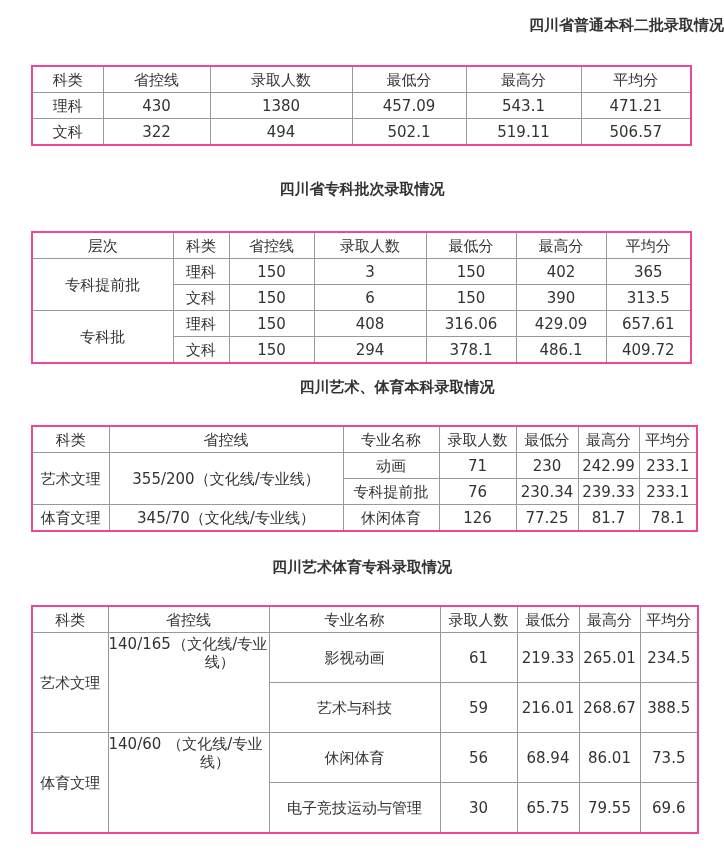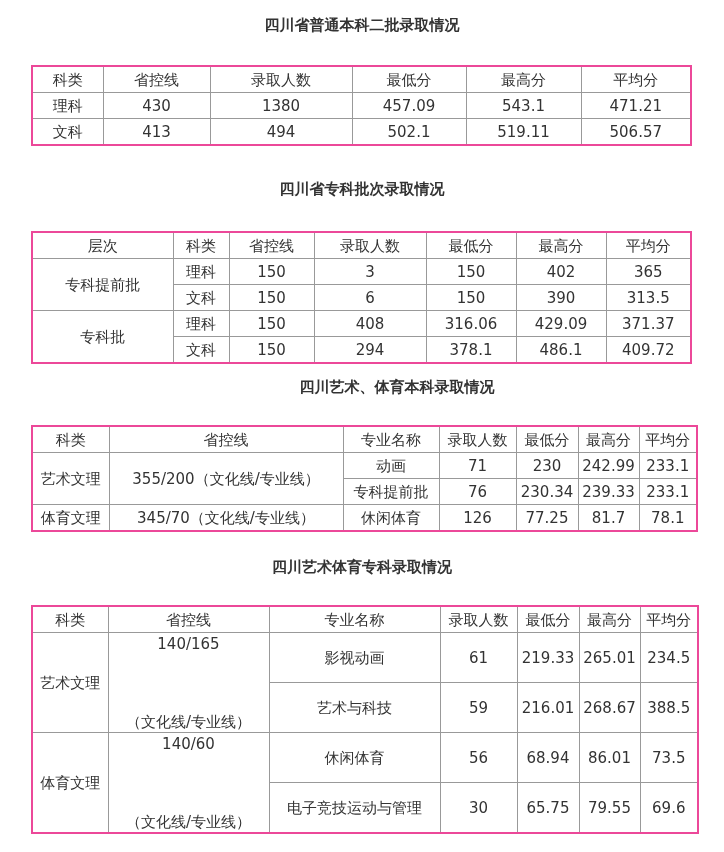--- a/index.html
+++ b/index.html
@@ -9,21 +9,21 @@
   td { border: 1px solid #999; text-align: center; font-size: 15px; color: #333; padding: 0; line-height: 1.2; }
   .t1 td { height: 25px; }
   .t2 td { height: 25px; }
   .t3 td { height: 25px; }
   .t4 td.hd { height: 25px; }
   .t4 td.r { height: 49px; }
 </style>
 </head>
 <body>
 
-<div class="title" style="top:16px;">四川省普通本科二批录取情况</div>
+<div class="title" style="top:16px;text-align:right;">四川省普通本科二批录取情况</div>
 <table class="t1" style="top:65px;">
   <colgroup>
       <col style="width:71px">
       <col style="width:107px">
       <col style="width:142px">
       <col style="width:114px">
       <col style="width:115px">
       <col style="width:110px">
     </colgroup>
   <tbody>
@@ -38,21 +38,21 @@
   <tr>
     <td>理科</td>
     <td>430</td>
     <td>1380</td>
     <td>457.09</td>
     <td>543.1</td>
     <td>471.21</td>
   </tr>
   <tr>
     <td>文科</td>
-    <td>413</td>
+    <td>322</td>
     <td>494</td>
     <td>502.1</td>
     <td>519.11</td>
     <td>506.57</td>
   </tr>
 </tbody>
   </table>
 
 <div class="title" style="top:180px;">四川省专科批次录取情况</div>
 <table class="t2" style="top:219px;margin-top:12px;">
@@ -92,21 +92,21 @@
     <td>390</td>
     <td>313.5</td>
   </tr>
   <tr>
     <td rowspan="2">专科批</td>
     <td>理科</td>
     <td>150</td>
     <td>408</td>
     <td>316.06</td>
     <td>429.09</td>
-    <td>371.37</td>
+    <td>657.61</td>
   </tr>
   <tr>
     <td>文科</td>
     <td>150</td>
     <td>294</td>
     <td>378.1</td>
     <td>486.1</td>
     <td>409.72</td>
   </tr>
 </tbody>
@@ -178,42 +178,42 @@
     <td class="hd">省控线</td>
     <td class="hd">专业名称</td>
     <td class="hd">录取人数</td>
     <td class="hd">最低分</td>
     <td class="hd">最高分</td>
     <td class="hd">平均分</td>
   </tr>
   <tr>
     <td rowspan="2" class="r">艺术文理</td>
     <td rowspan="2" class="r">
-      <div style="display:flex;flex-direction:column;justify-content:space-between;height:96px;">
+      <div style="display:flex;flex-direction:row;justify-content:space-between;height:96px;">
         <span>140/165</span>
         <span>（文化线/专业线）</span>
       </div>
     </td>
     <td class="r">影视动画</td>
     <td class="r">61</td>
     <td class="r">219.33</td>
     <td class="r">265.01</td>
     <td class="r">234.5</td>
   </tr>
   <tr>
     <td class="r">艺术与科技</td>
     <td class="r">59</td>
     <td class="r">216.01</td>
     <td class="r">268.67</td>
     <td class="r">388.5</td>
   </tr>
   <tr>
     <td rowspan="2" class="r">体育文理</td>
     <td rowspan="2" class="r">
-      <div style="display:flex;flex-direction:column;justify-content:space-between;height:96px;">
+      <div style="display:flex;justify-content:space-between;height:96px;">
         <span>140/60</span>
         <span>（文化线/专业线）</span>
       </div>
     </td>
     <td class="r">休闲体育</td>
     <td class="r">56</td>
     <td class="r">68.94</td>
     <td class="r">86.01</td>
     <td class="r">73.5</td>
   </tr>

